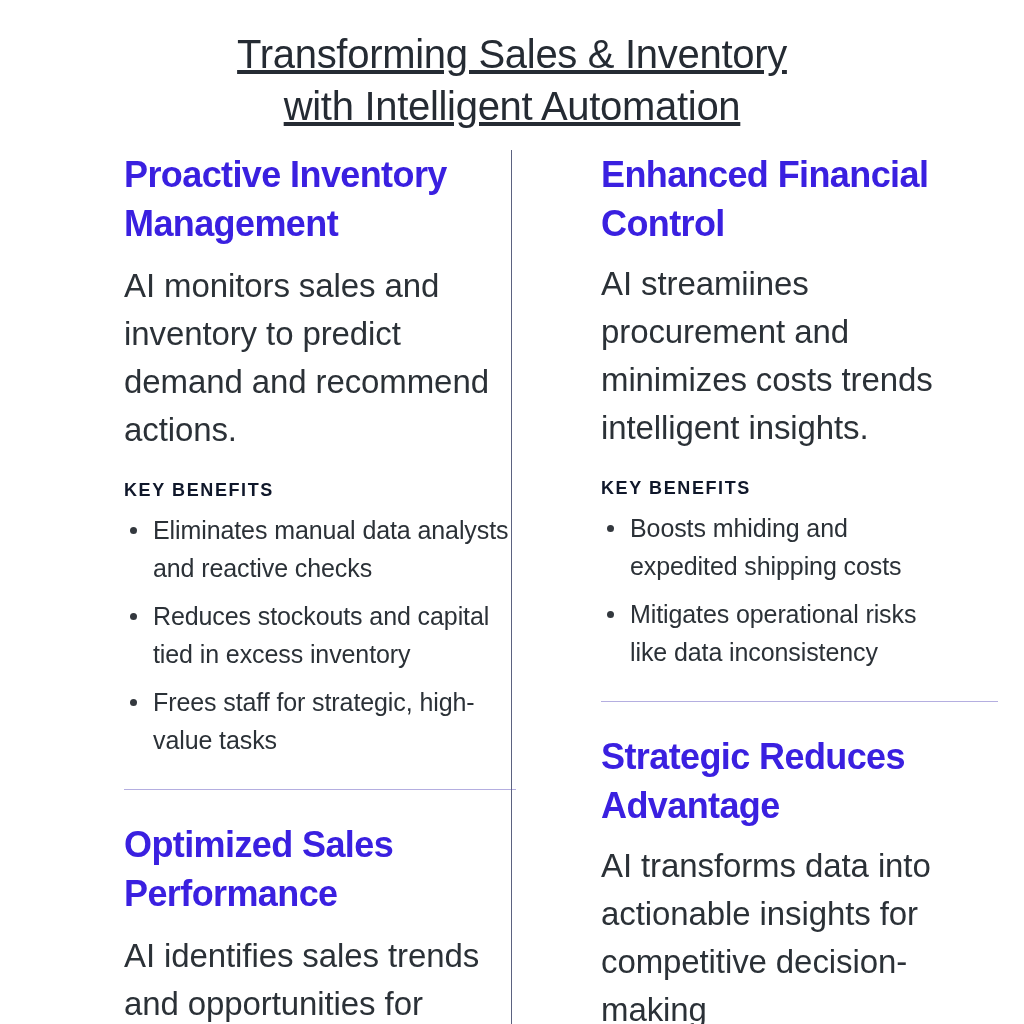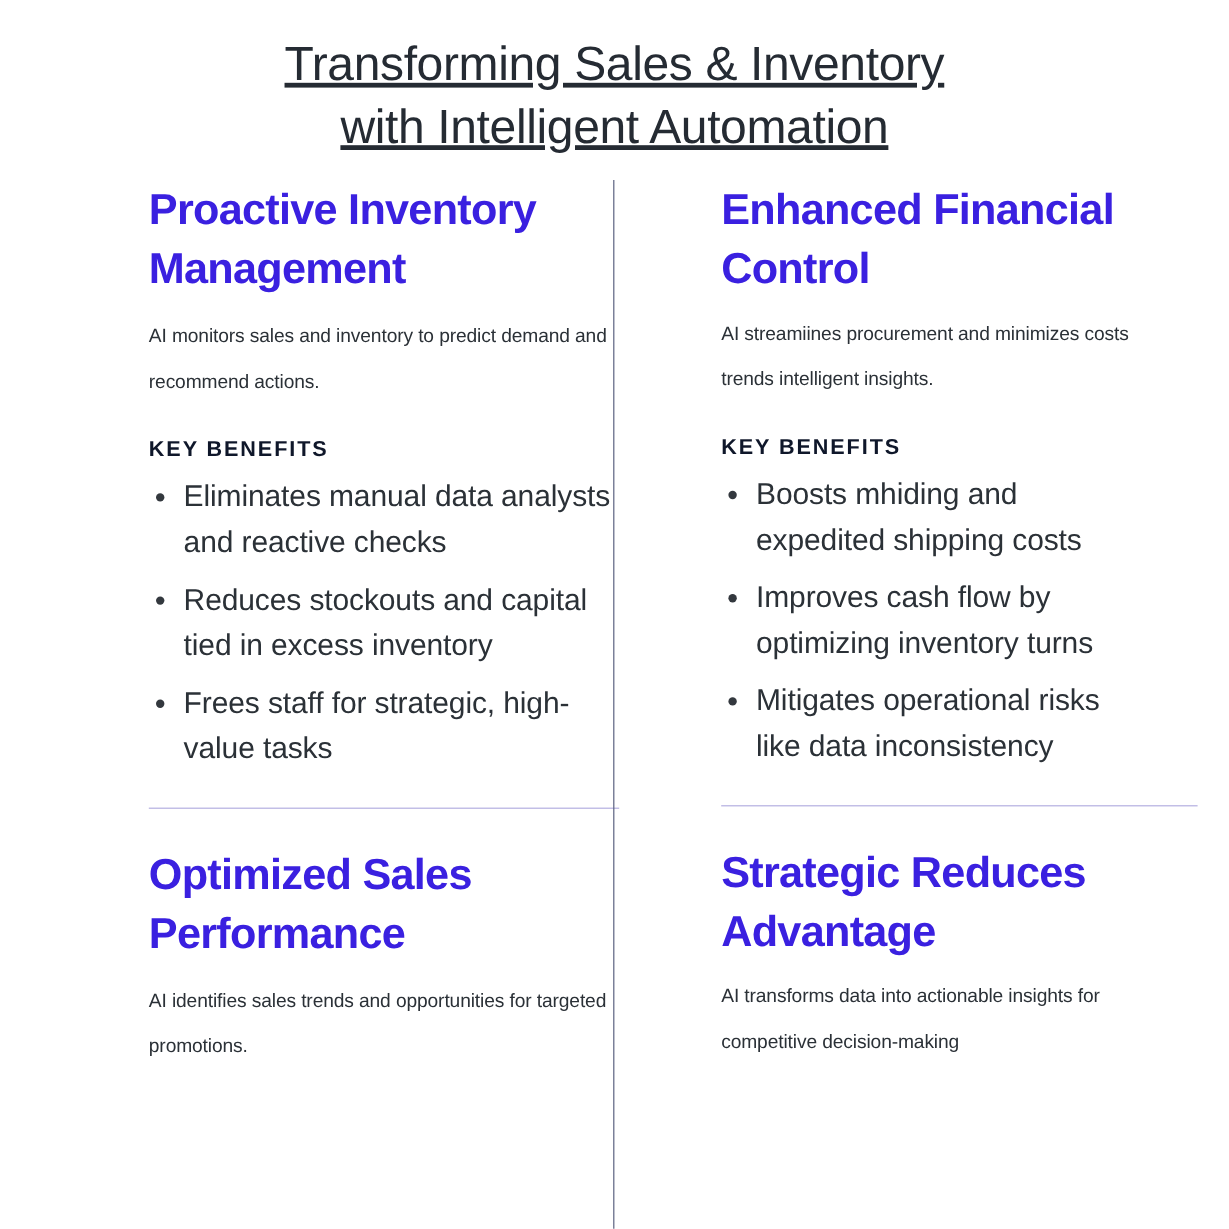--- a/index.html
+++ b/index.html
@@ -69,22 +69,22 @@
     font-weight: 700;
     font-size: 36px;
     line-height: 49px;
     letter-spacing: -0.6px;
     margin: 0 0 14px 0;
   }
   .col-right .sec-heading { margin-bottom: 12px; }
 
   
   .sec-body {
-    font-size: 16px;
-    line-height: 38px;
+    font-size: 33px;
+    line-height: 48px;
     color: #2b3137;
     font-weight: 400;
     margin: 0;
     letter-spacing: -0.1px;
   }
 
   
   .kb-label {
     font-size: 18px;
     font-weight: 700;
@@ -187,24 +187,20 @@
 
         <div class="kb-label">KEY BENEFITS</div>
 
         <ul class="bullets">
           <li>
             <span class="dot"></span>
             <span>Boosts mhiding and expedited shipping costs</span>
           </li>
           <li>
             <span class="dot"></span>
-            <span>Improves cash flow by optimizing inventory turns</span>
-          </li>
-          <li>
-            <span class="dot"></span>
             <span>Mitigates operational risks like data inconsistency</span>
           </li>
         </ul>
       </div>
 
       <hr class="hdivider">
 
       <div class="sec">
         <h2 class="sec-heading">Strategic Reduces Advantage</h2>
         <p class="sec-body">AI transforms data into actionable insights for competitive decision-making</p>

